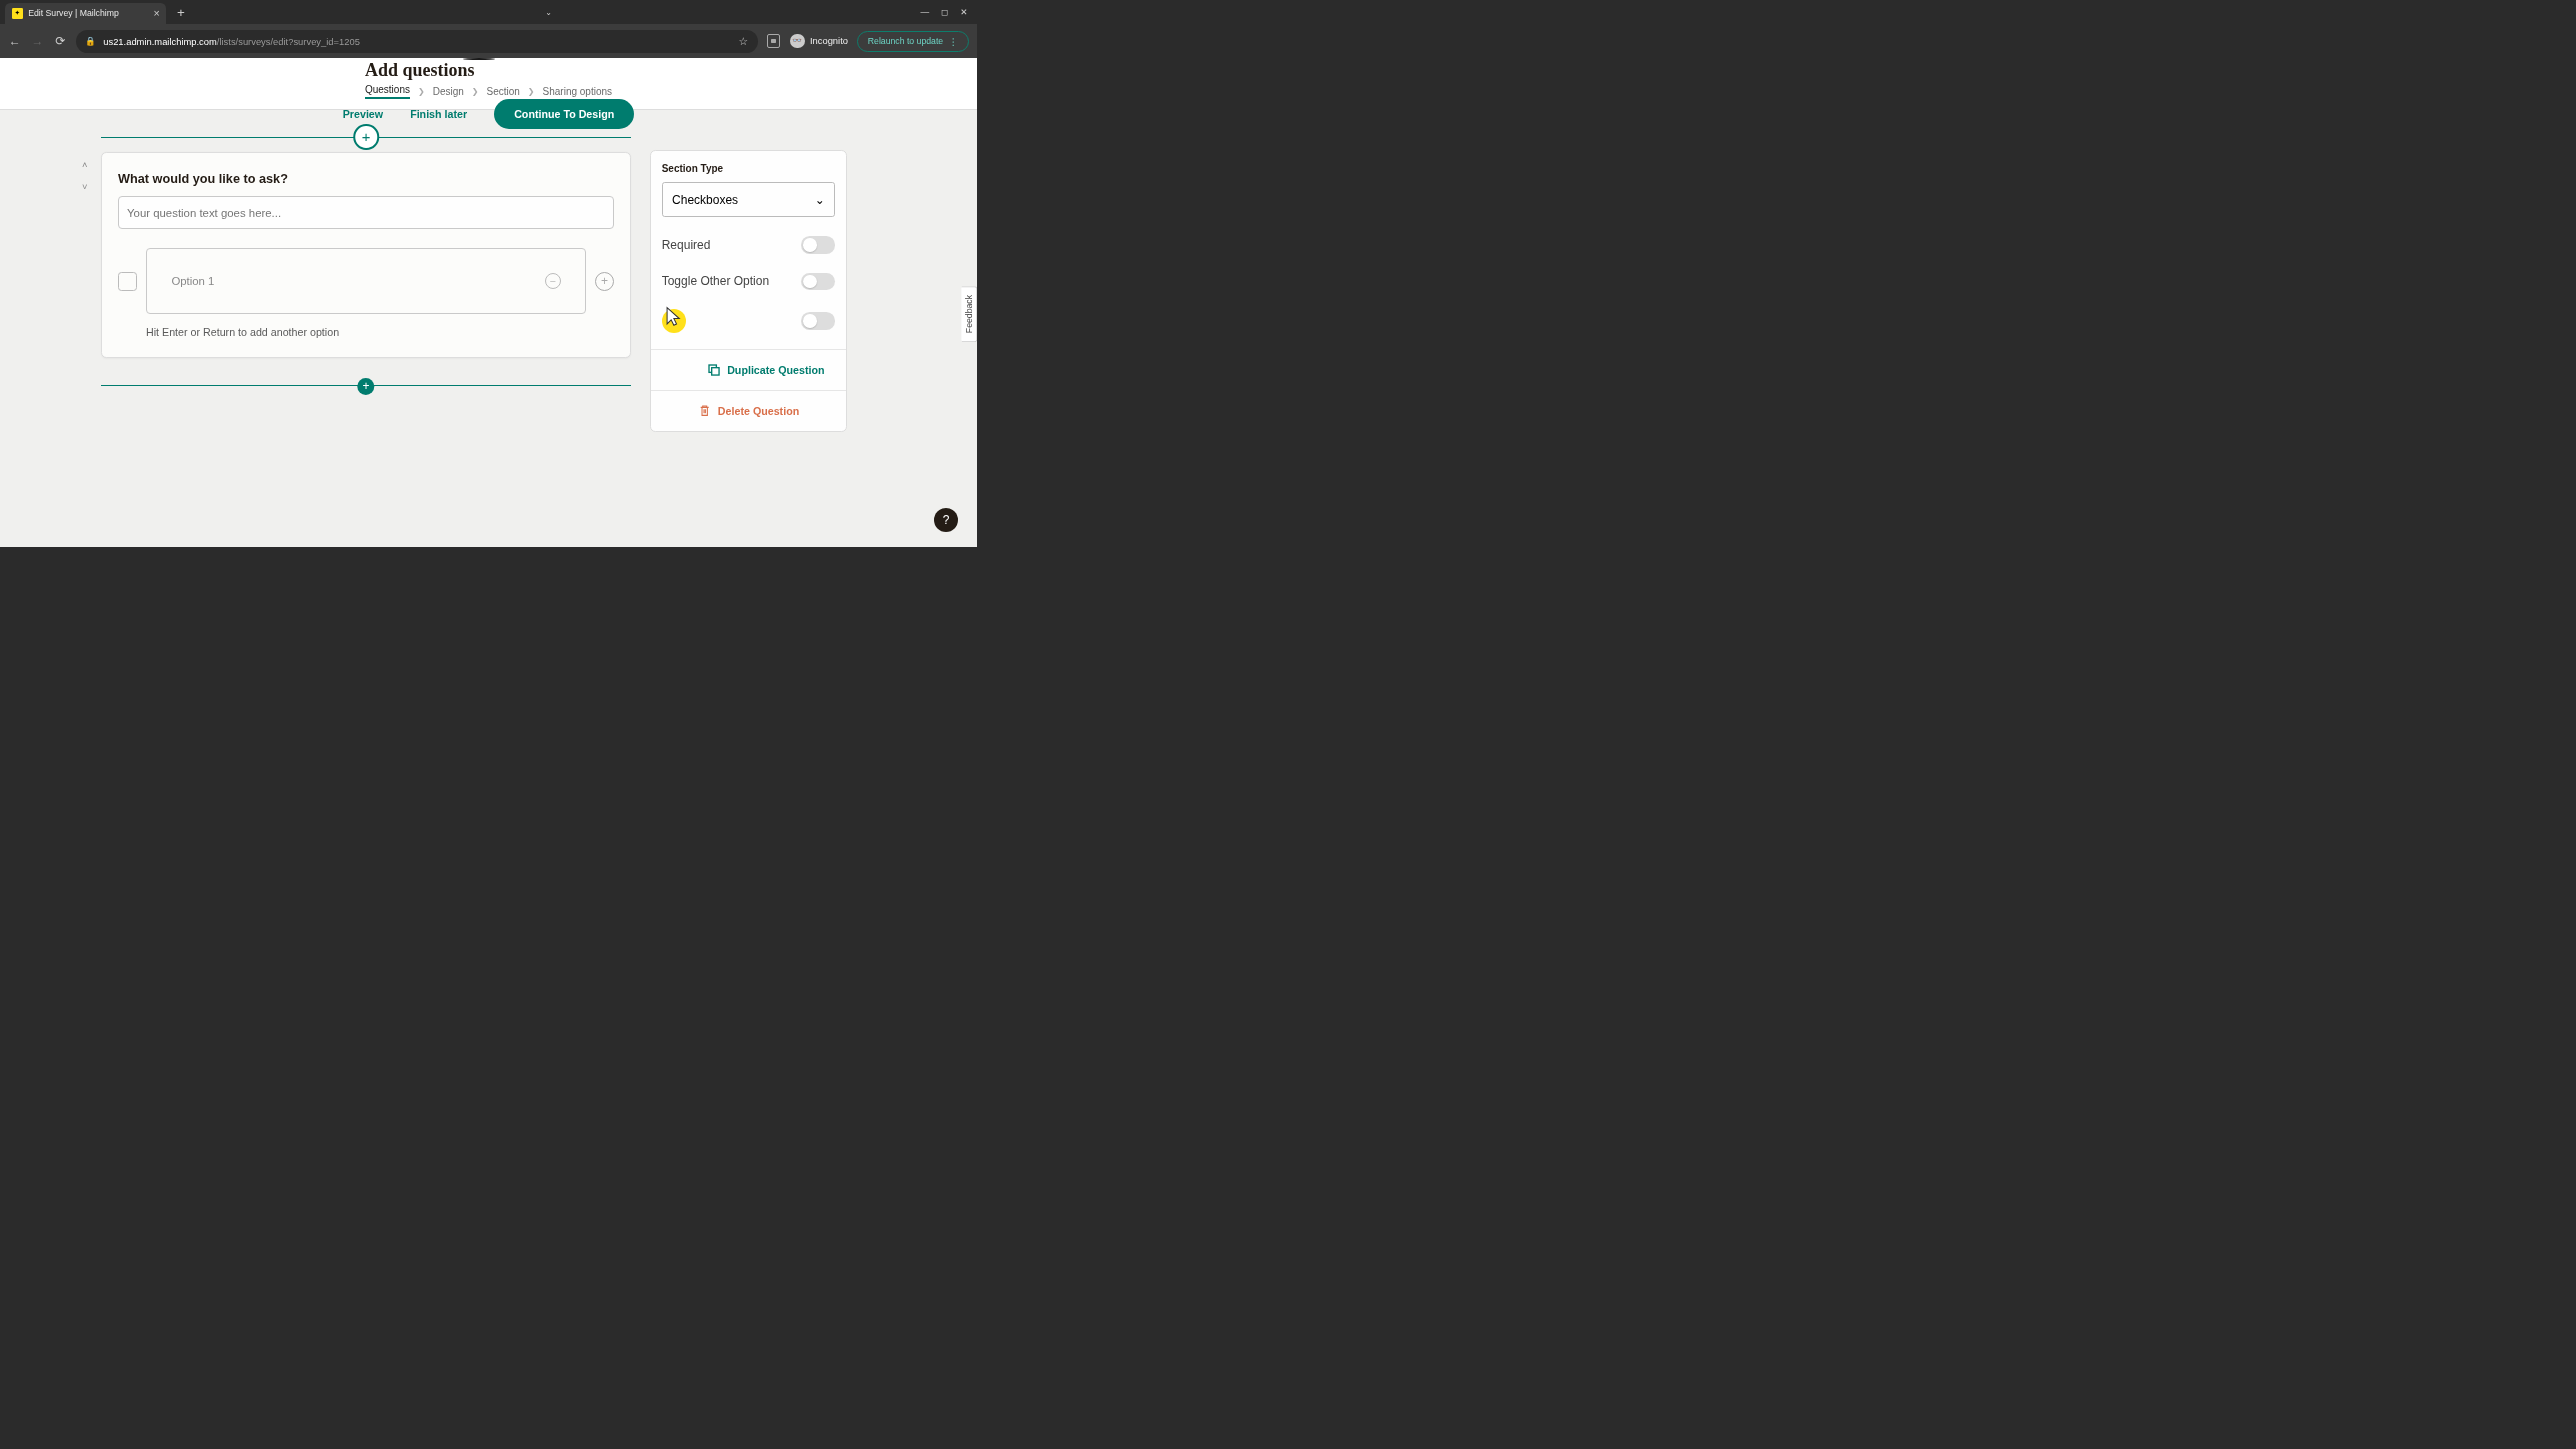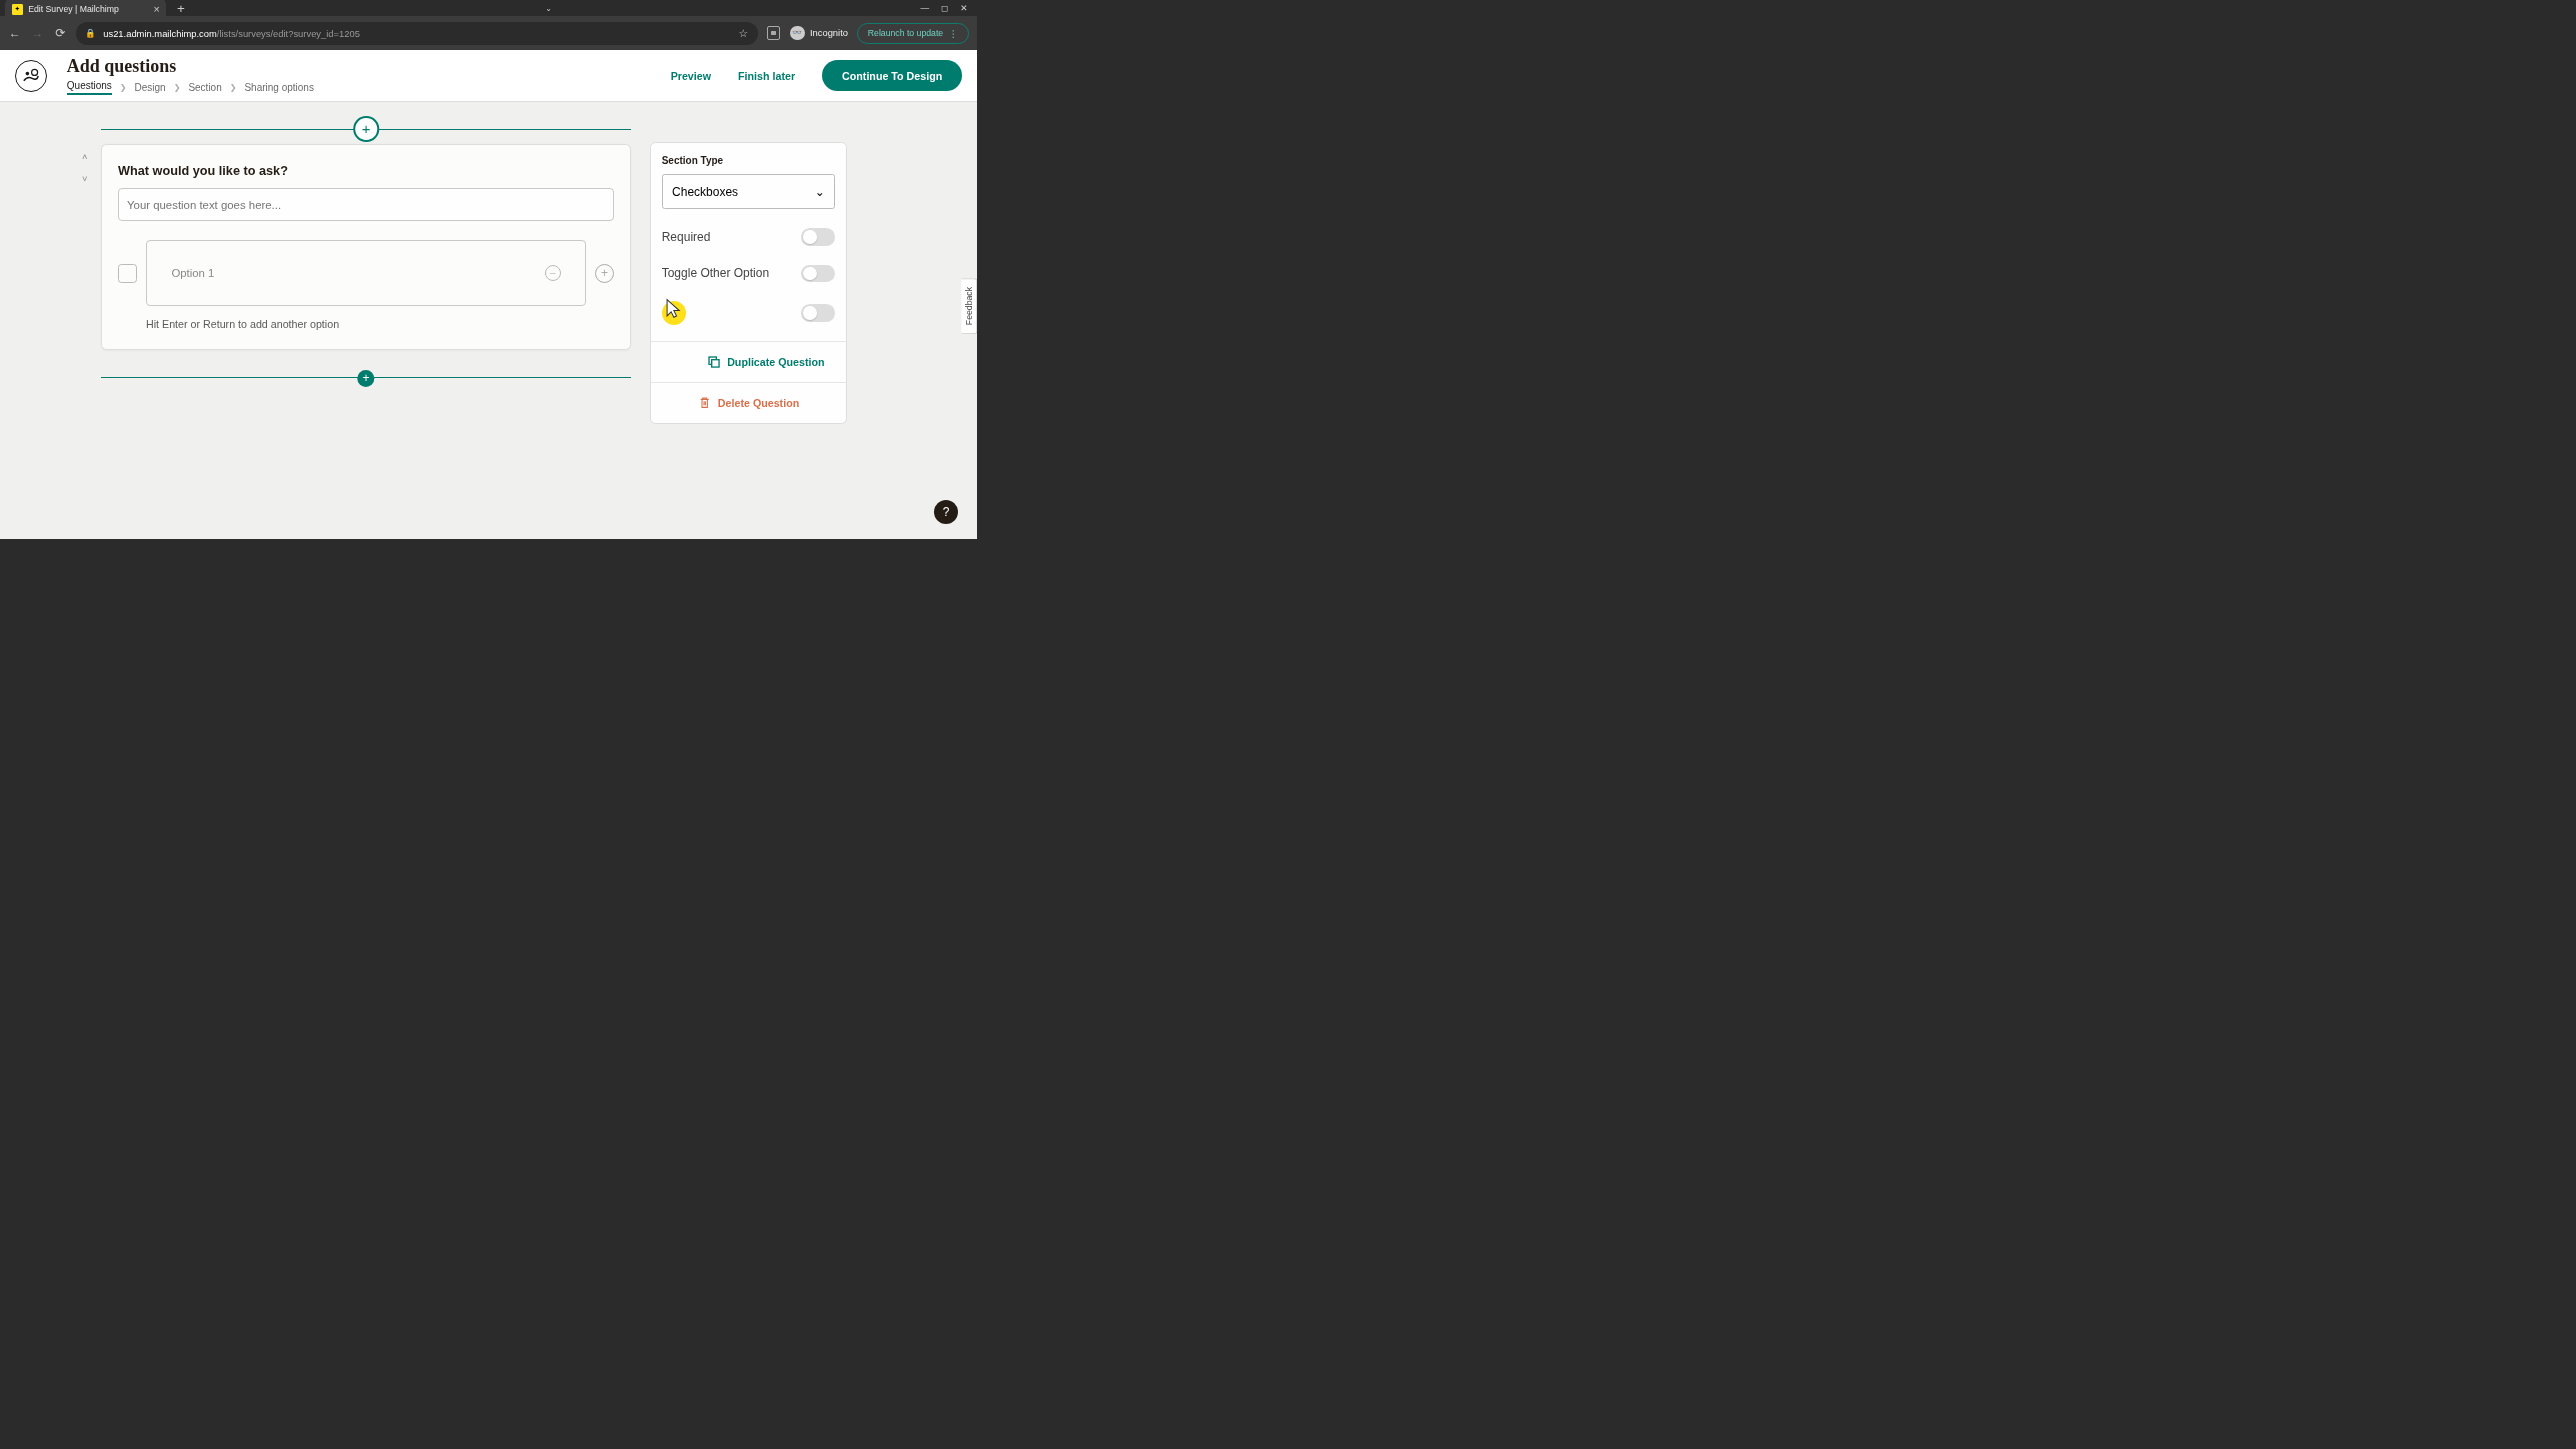--- a/index.html
+++ b/index.html
@@ -7,21 +7,21 @@
   font-family: -apple-system, BlinkMacSystemFont, "Segoe UI", Helvetica, Arial, sans-serif;
   background: #2b2b2b;
   width: 977px;
   height: 547px;
   overflow: hidden;
 }
 
 
 .browser-top {
   background: #2b2b2b;
-  height: 16px;
+  height: 24px;
   display: flex;
   align-items: center;
   justify-content: flex-end;
 }
 .tab {
   background: #3c3c3c;
   height: 21.5px;
   margin-top: 2.7px;
   margin-left: 5.4px;
   border-radius: 5.4px 5.4px 0 0;
@@ -135,20 +135,21 @@
   height: calc(100% - 58px);
   position: relative;
 }
 .app-header {
   background: #fff;
   height: 52px;
   border-bottom: 0.7px solid #ddd;
   display: flex;
   align-items: center;
   padding: 0 14.8px;
+  flex-direction: column;
 }
 .logo {
   width: 32px; height: 32px;
   border: 1.3px solid #1a1a1a;
   border-radius: 50%;
   margin-right: 20px;
   display:flex; align-items:center; justify-content:center;
   position:relative;
   overflow:hidden;
 }

